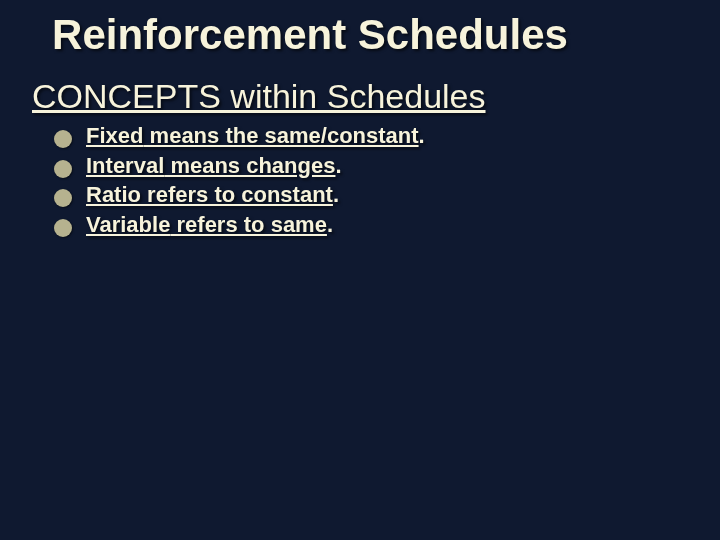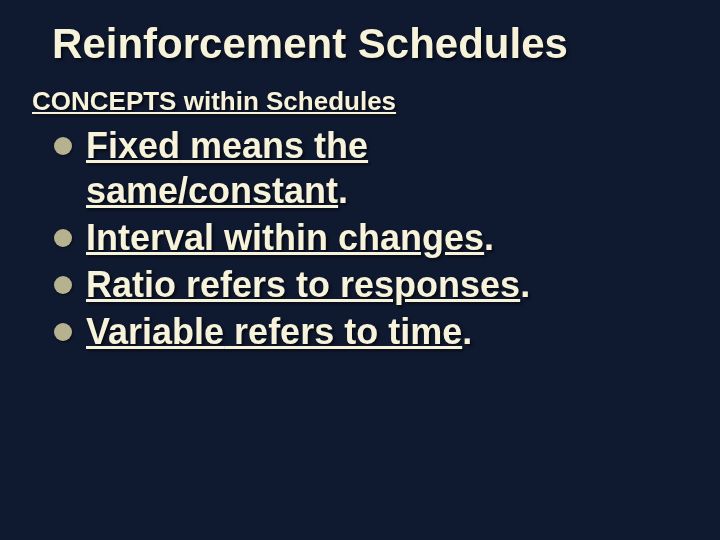--- a/index.html
+++ b/index.html
@@ -5,47 +5,47 @@
   * { margin: 0; padding: 0; box-sizing: border-box; }
   html, body { width: 720px; height: 540px; overflow: hidden; }
   body {
     background: #0f1930;
     font-family: Verdana, Geneva, sans-serif;
     color: #f7f3db;
   }
   .slide {
     width: 620px;
     height: 540px;
-    padding: 20px 40px 20px 40px;
+    padding: 11px 40px 20px 40px;
   }
   .title {
     font-size: 42px;
     font-weight: bold;
     text-align: center;
     color: #f7f3db;
     margin-bottom: 18px;
     text-shadow: 2px 2px 3px rgba(0,0,0,0.6);
   }
   .subtitle {
-    font-size: 26px;
-    font-weight: bold;
+    font-size: 34px;
+    font-weight: normal;
     color: #f7f3db;
     text-decoration: underline;
     margin-bottom: 6px;
     margin-left: -8px;
     text-shadow: 2px 2px 3px rgba(0,0,0,0.6);
   }
   .bullets {
     list-style: none;
     padding-left: 14px;
   }
   .bullets li {
     position: relative;
     padding-left: 32px;
-    font-size: 36px;
+    font-size: 22px;
     font-weight: bold;
     line-height: 1.25;
     color: #f7f3db;
     margin-bottom: 2px;
     text-shadow: 2px 2px 3px rgba(0,0,0,0.6);
   }
   .bullets li::before {
     content: "";
     position: absolute;
     left: 0;
@@ -70,22 +70,22 @@
 <body>
 
 <div class="slide">
   <h1 class="title">Reinforcement Schedules</h1>
   <h2 class="subtitle">CONCEPTS within Schedules</h2>
   <ul class="bullets">
     <li>
       <span class="term">Fixed</span><span class="def"> means the same/constant</span><span class="plain">.</span>
     </li>
     <li>
-      <span class="term">Interval</span><span class="def"> within changes</span><span class="plain">.</span>
+      <span class="term">Interval</span><span class="def"> means changes</span><span class="plain">.</span>
     </li>
     <li>
-      <span class="term">Ratio</span><span class="def"> refers to responses</span><span class="plain">.</span>
+      <span class="term">Ratio</span><span class="def"> refers to constant</span><span class="plain">.</span>
     </li>
     <li>
-      <span class="term">Variable</span><span class="def"> refers to time</span><span class="plain">.</span>
+      <span class="term">Variable</span><span class="def"> refers to same</span><span class="plain">.</span>
     </li>
   </ul>
 </div>
 
 </body></html>

